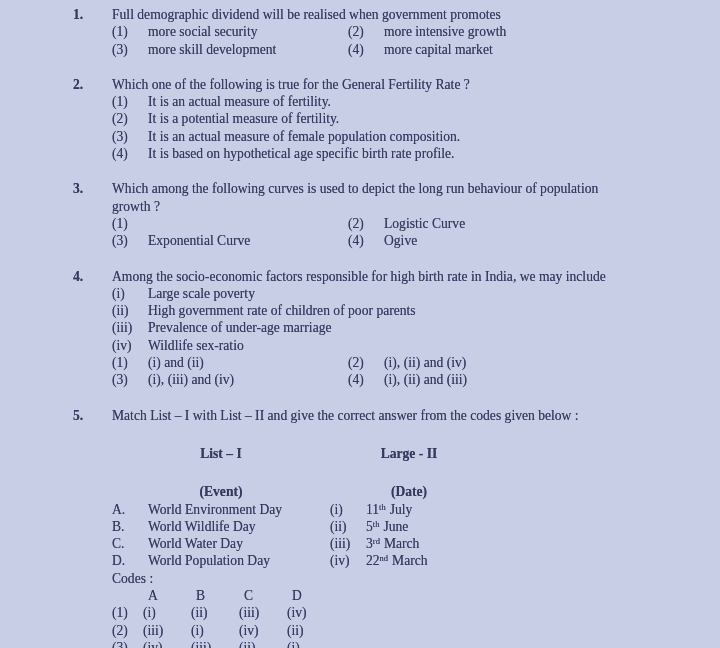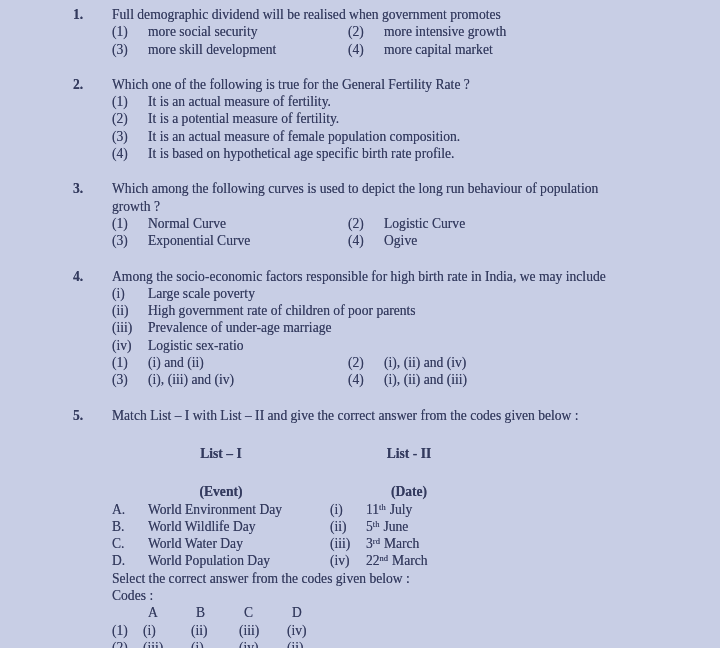--- a/index.html
+++ b/index.html
@@ -101,21 +101,20 @@
 
   <section class="q">
     <div class="qrow">
       <div class="qnum">3.</div>
       <div class="qbody">
         <div class="qtext">Which among the following curves is used to depict the long run behaviour of population</div>
         <div class="qtext">growth ?</div>
         <div class="opts two">
           <div class="opt">
             <span class="onum">(1)</span>
-            <span class="otext">Normal Curve</span>
           </div>
           <div class="opt">
             <span class="onum">(2)</span>
             <span class="otext">Logistic Curve</span>
           </div>
           <div class="opt">
             <span class="onum">(3)</span>
             <span class="otext">Exponential Curve</span>
           </div>
           <div class="opt">
@@ -140,21 +139,21 @@
           <div class="opt">
             <span class="onum">(ii)</span>
             <span class="otext">High government rate of children of poor parents</span>
           </div>
           <div class="opt">
             <span class="onum">(iii)</span>
             <span class="otext">Prevalence of under-age marriage</span>
           </div>
           <div class="opt">
             <span class="onum">(iv)</span>
-            <span class="otext">Logistic sex-ratio</span>
+            <span class="otext">Wildlife sex-ratio</span>
           </div>
         </div>
         <div class="opts two">
           <div class="opt">
             <span class="onum">(1)</span>
             <span class="otext">(i) and (ii)</span>
           </div>
           <div class="opt">
             <span class="onum">(2)</span>
             <span class="otext">(i), (ii) and (iv)</span>
@@ -173,21 +172,21 @@
   </section>
 
   <section class="q">
     <div class="qrow">
       <div class="qnum">5.</div>
       <div class="qbody">
         <div class="qtext">Match List – I with List – II and give the correct answer from the codes given below :</div>
 
         <div class="mhead">
           <div class="mh1">List – I</div>
-          <div class="mh2">List - II</div>
+          <div class="mh2">Large - II</div>
         </div>
         <div class="mhead">
           <div class="mh1">(Event)</div>
           <div class="mh2">(Date)</div>
         </div>
 
         <div class="mrow">
           <span class="mletter">A.</span>
           <span class="mevent">World Environment Day</span>
           <span class="mroman">(i)</span>
@@ -205,21 +204,20 @@
           <span class="mroman">(iii)</span>
           <span class="mdate"><span>3</span><sup>rd</sup><span class="mmonth">March</span></span>
         </div>
         <div class="mrow">
           <span class="mletter">D.</span>
           <span class="mevent">World Population Day</span>
           <span class="mroman">(iv)</span>
           <span class="mdate"><span>22</span><sup>nd</sup><span class="mmonth">March</span></span>
         </div>
 
-        <div class="select-line">Select the correct answer from the codes given below :</div>
         <div class="codes-label">Codes :</div>
 
         <div class="crow chead">
           <span class="ccell cnum"></span>
           <span class="ccell">A</span>
           <span class="ccell">B</span>
           <span class="ccell">C</span>
           <span class="ccell">D</span>
         </div>
         <div class="crow">

